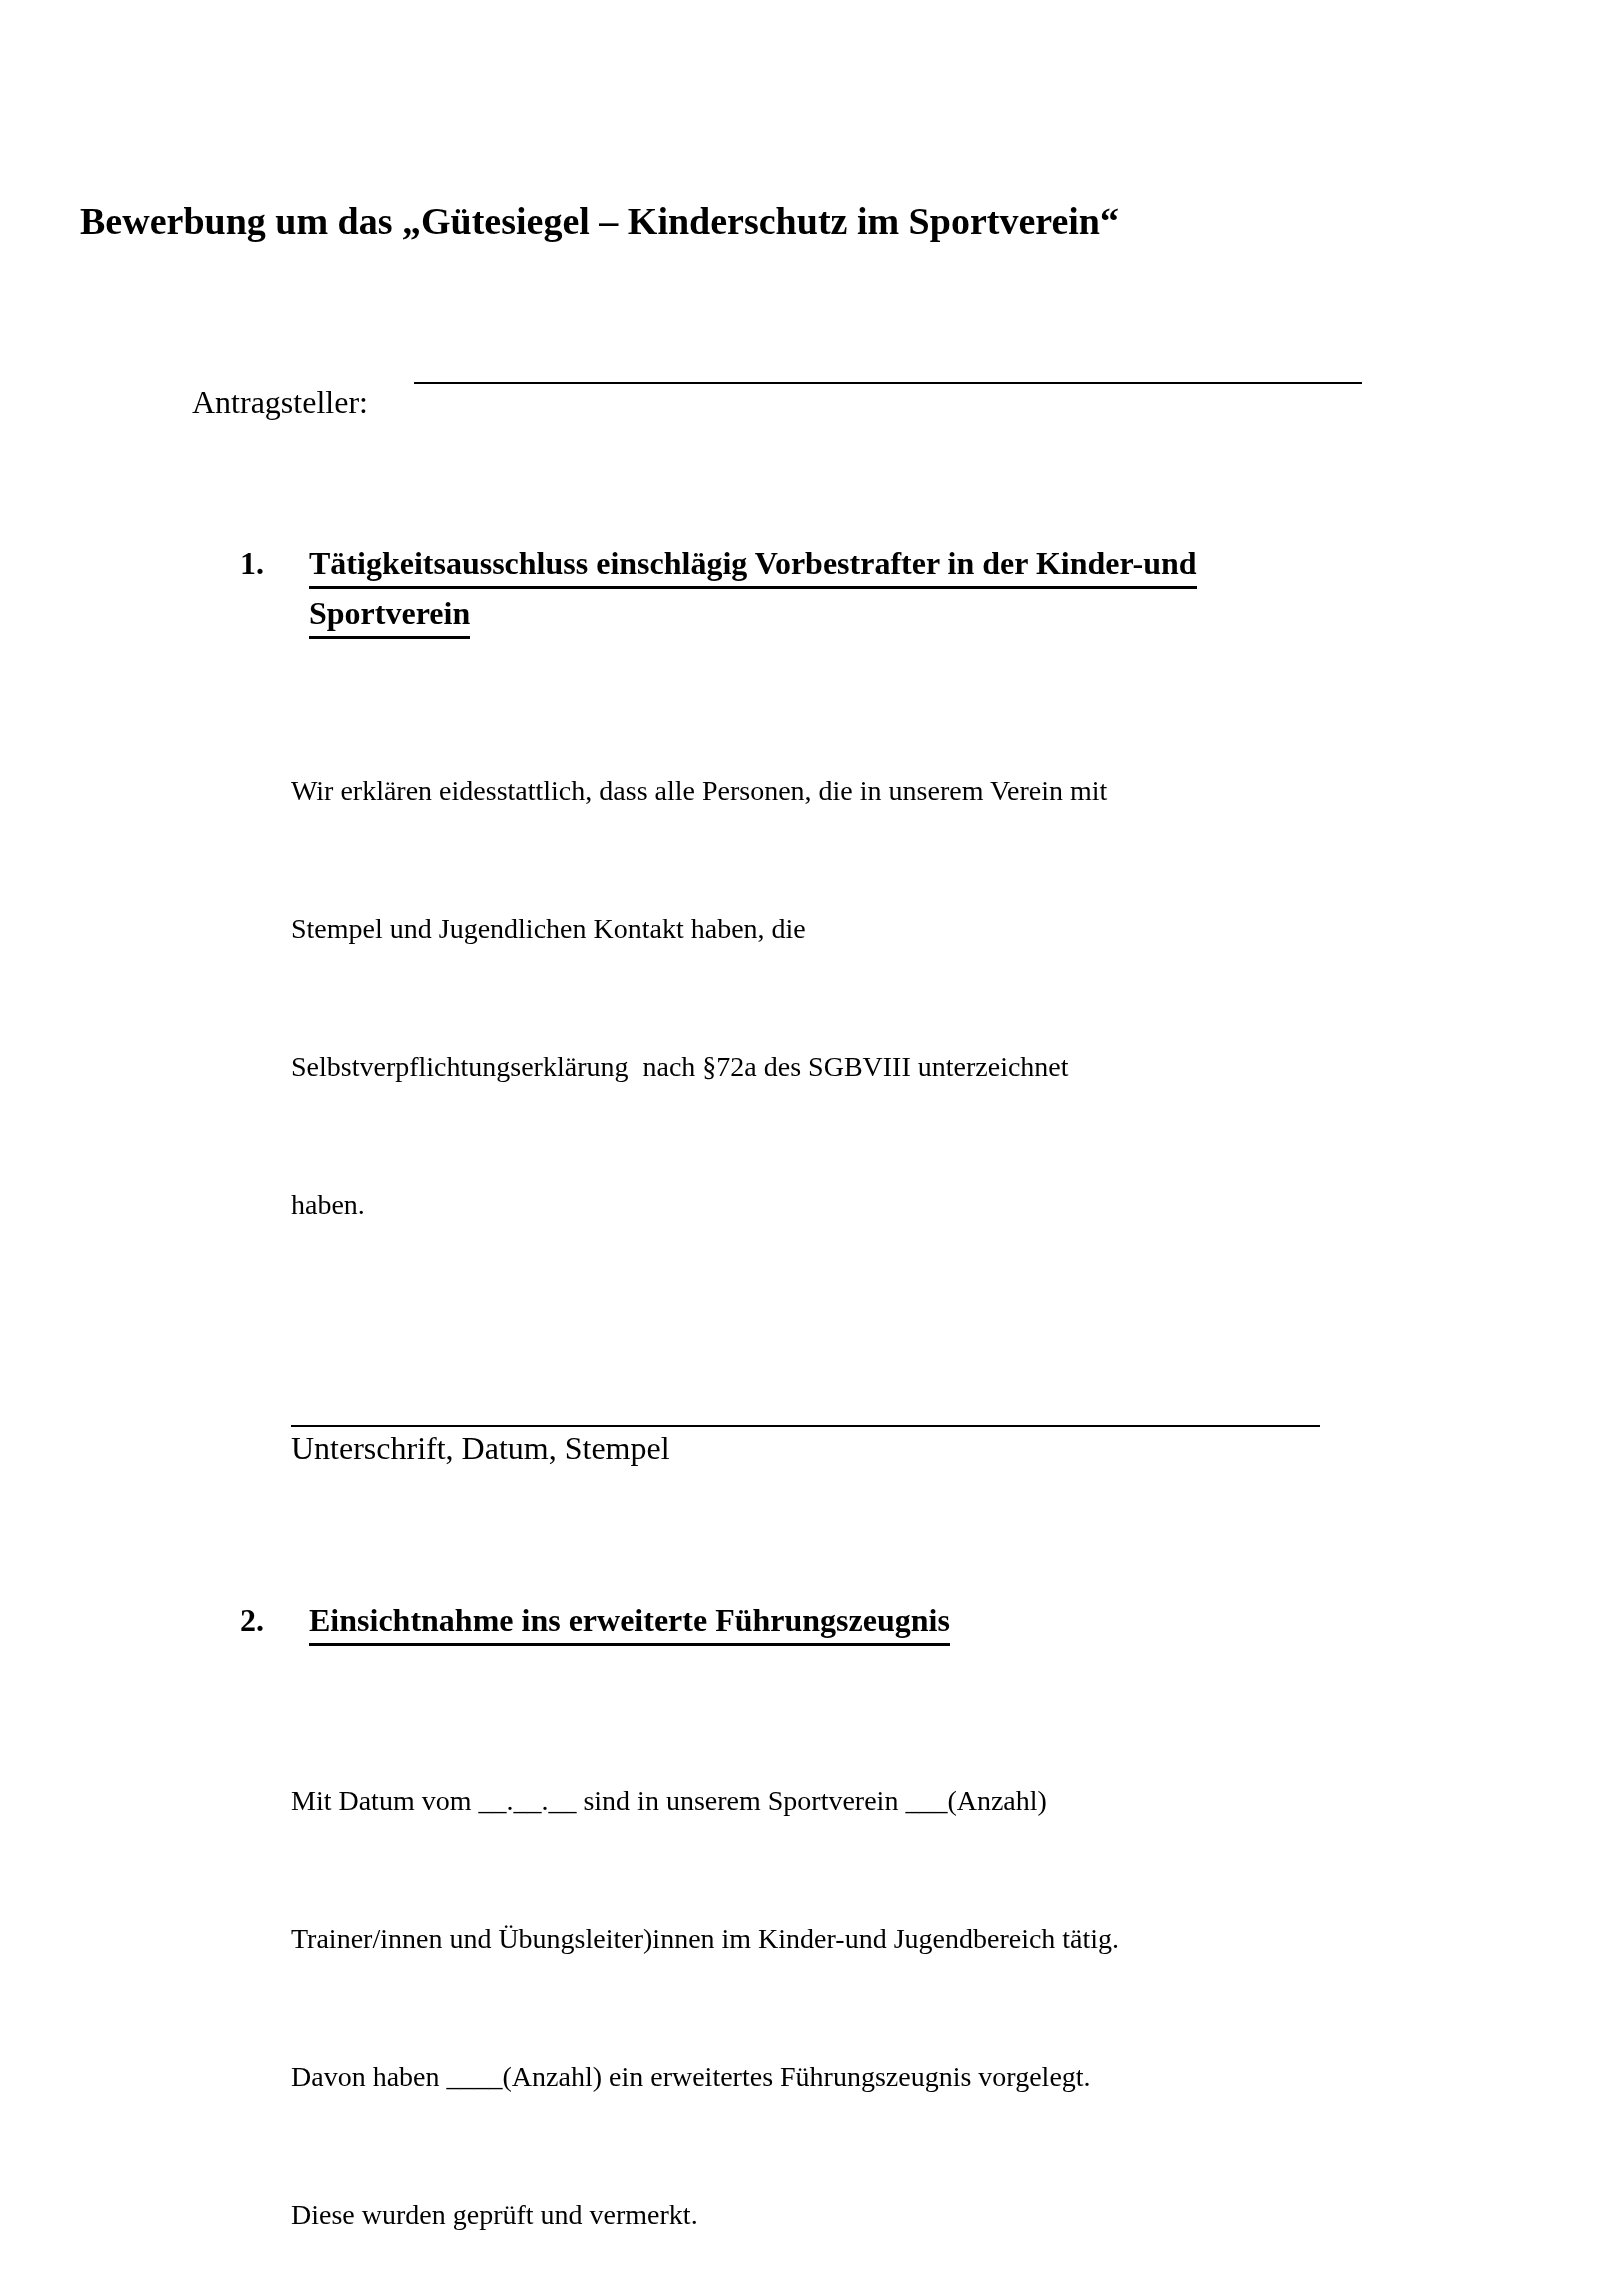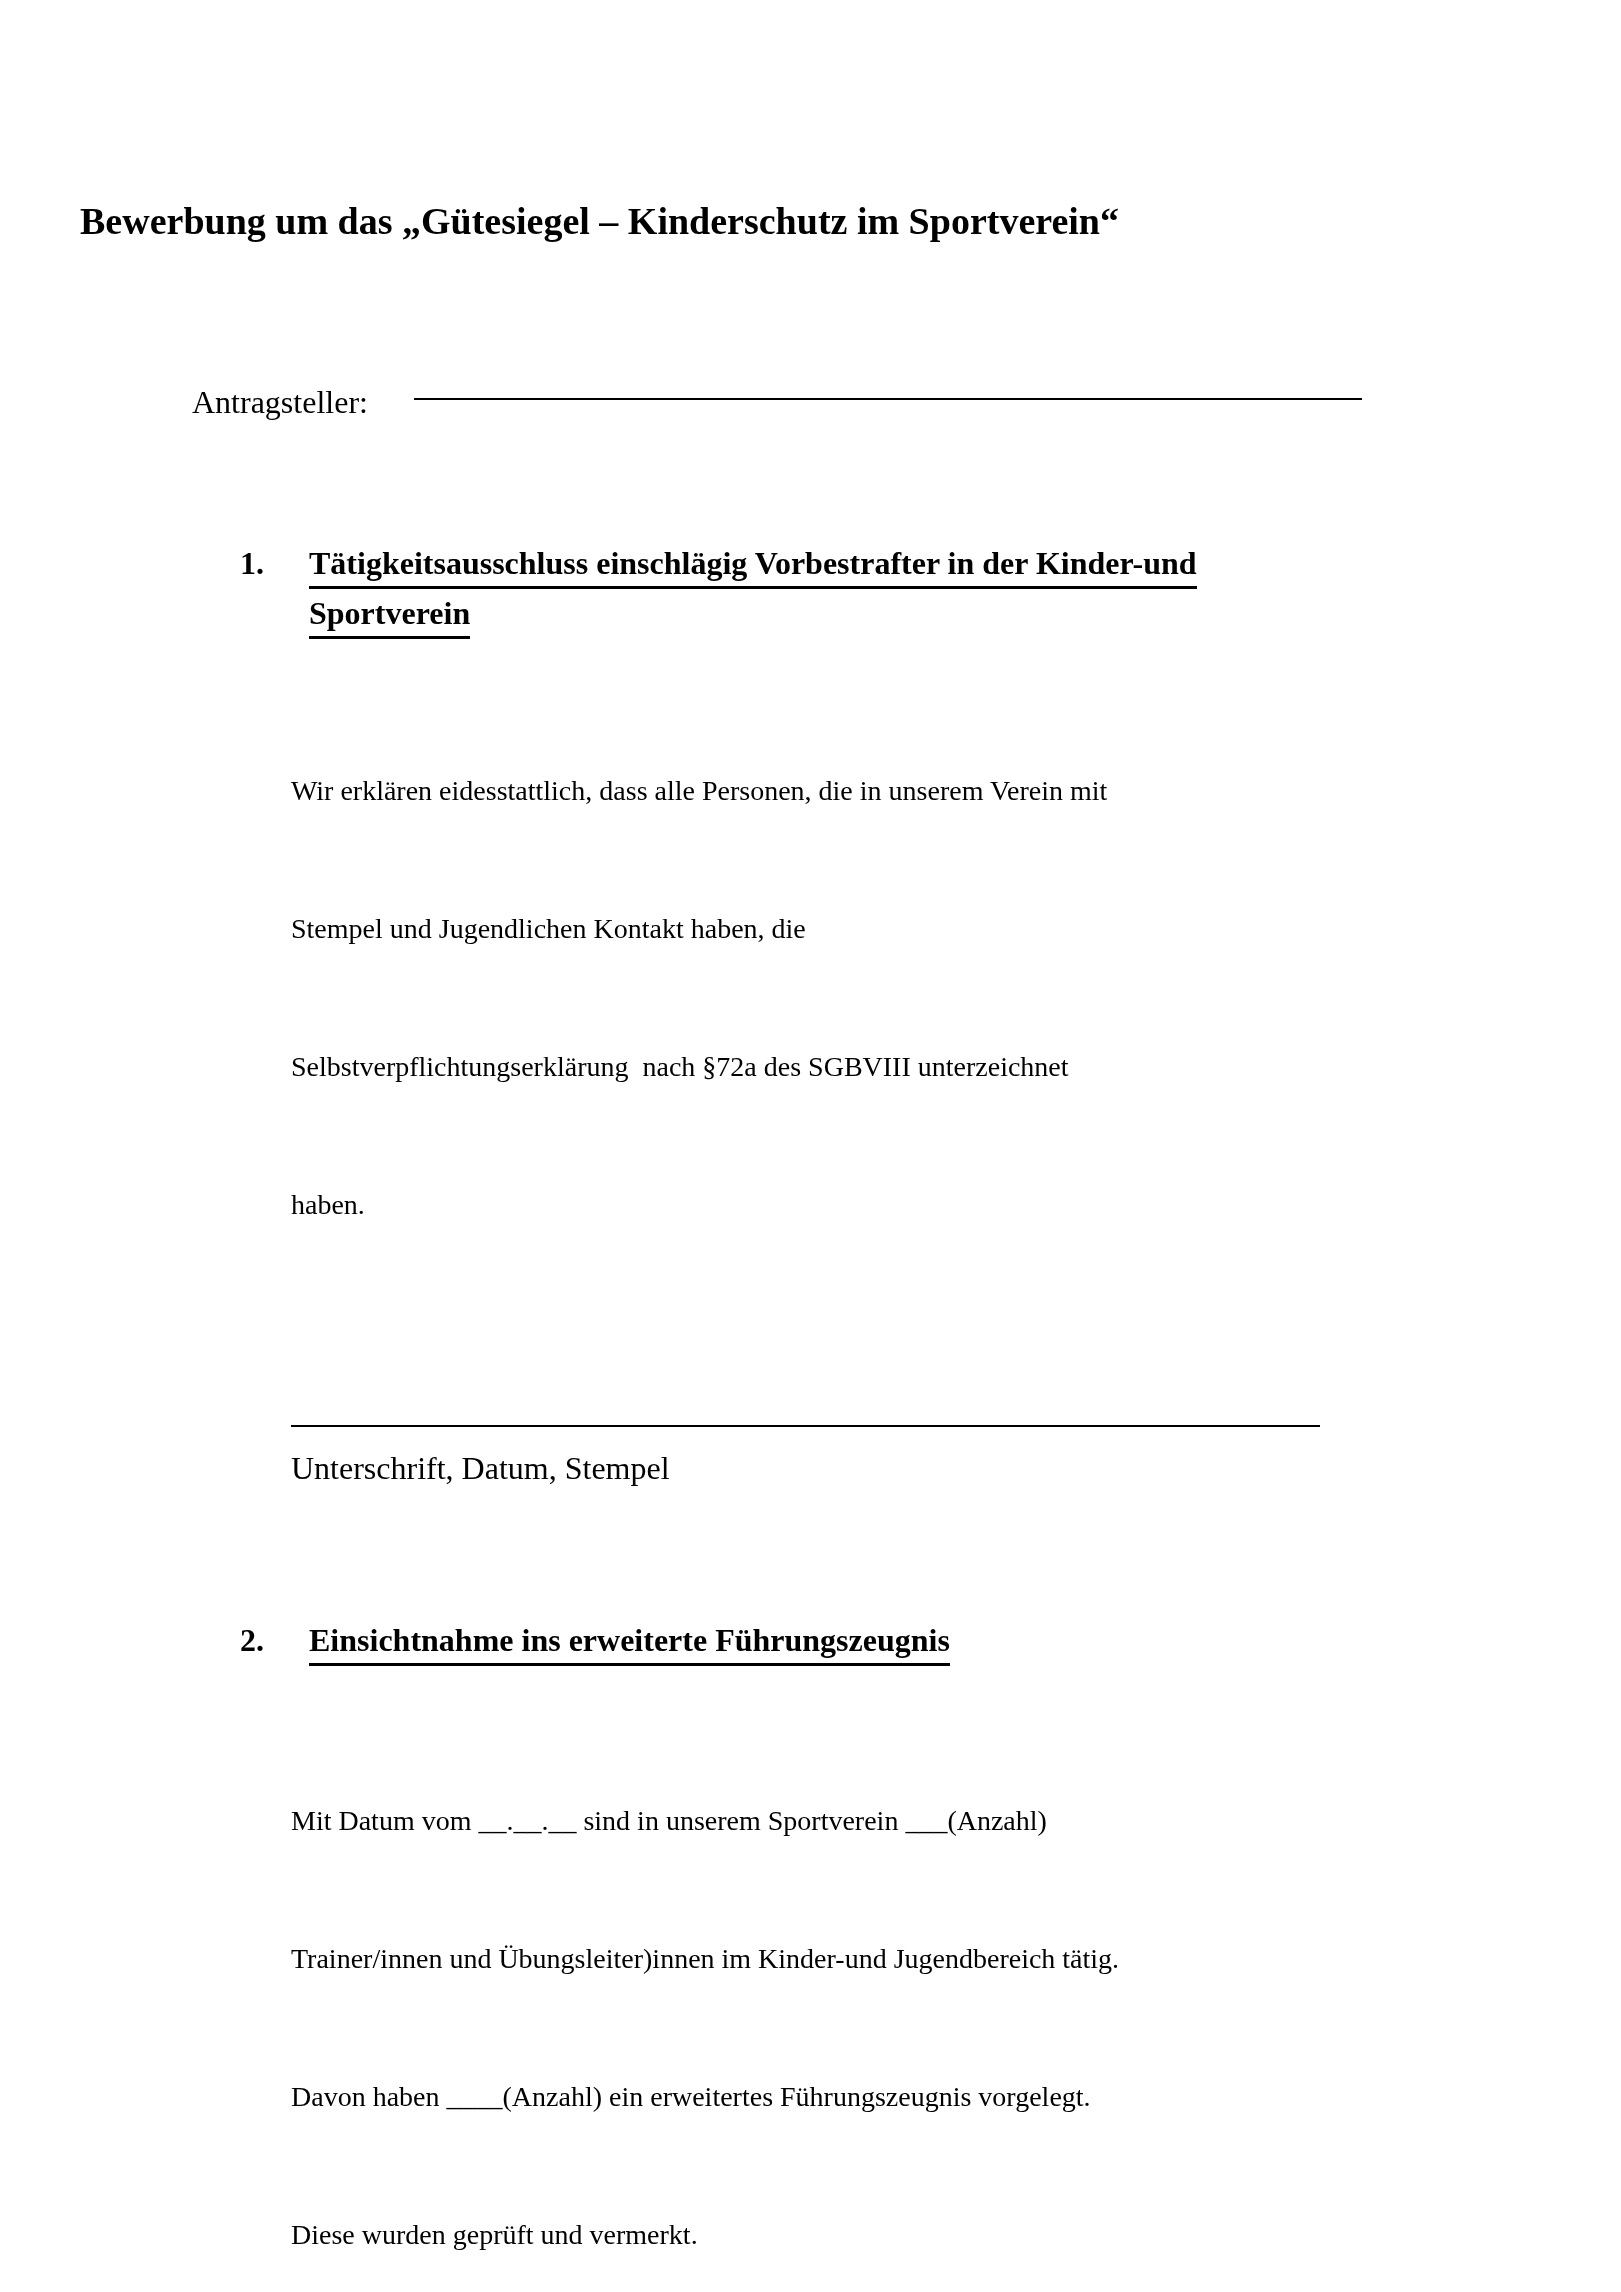--- a/index.html
+++ b/index.html
@@ -18,21 +18,21 @@
     padding-top: 198px;
     padding-left: 80px;
     font-size: 38px;
     font-weight: bold;
     line-height: 47px;
     white-space: pre-wrap;
   }
 
   .applicant-row {
     display: flex;
-    align-items: center;
+    align-items: flex-start;
     margin-top: 137px;
     margin-left: 192px;
     width: 1170px;
     font-size: 32px;
     line-height: 41px;
     gap: 36px;
   }
   .applicant-label { white-space: pre; }
   .applicant-line {
     flex: 1;
@@ -69,21 +69,21 @@
 
   .sig-rule {
     margin-left: 51px;
     border-bottom: 2.9px solid #000;
     height: 0;
   }
   .sig-rule.w1 { width: 1029px; }
 
   .sig-caption {
     margin-left: 51px;
-    margin-top: 21px;
+    margin-top: 1px;
     font-size: 32px;
     line-height: 41px;
   }
 
   
   .m-head1   { margin-top: 116px; }
   .m-body1   { margin-top: 37px;  }
   .m-rule1   { margin-top: 105px; }
   .m-head2   { margin-top: 127px; }
   .m-body2   { margin-top: 40px;  }

